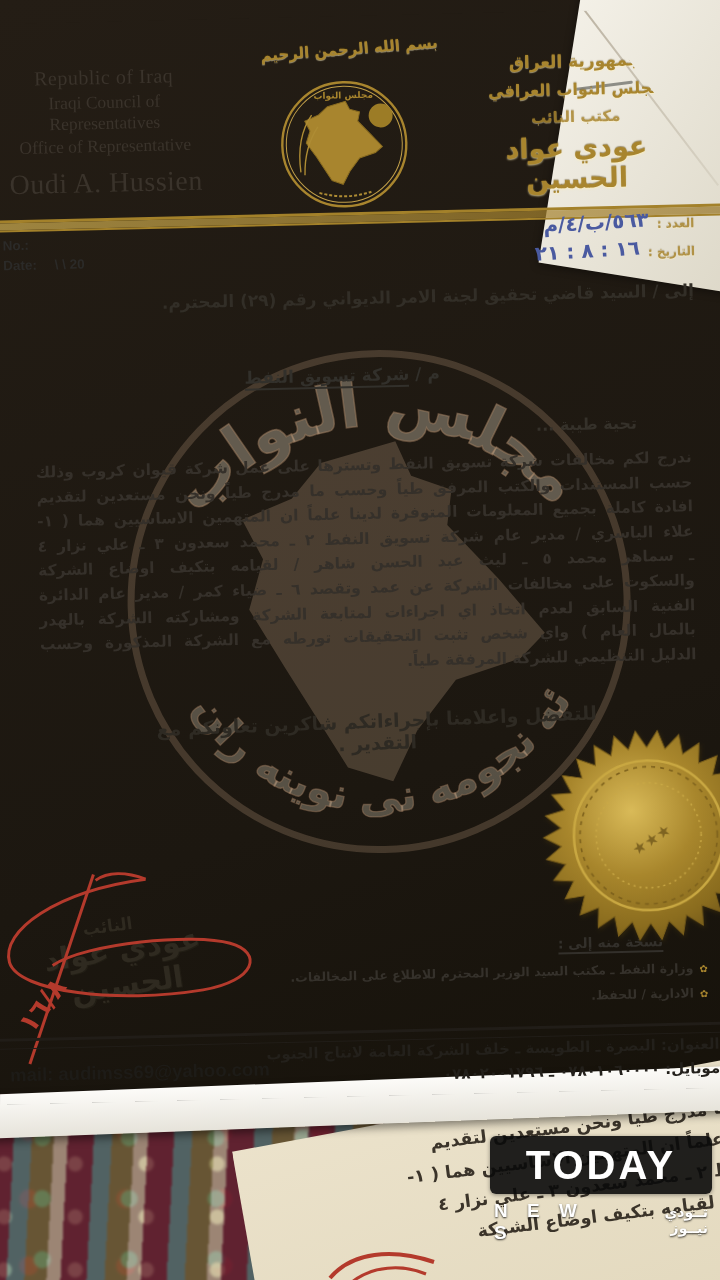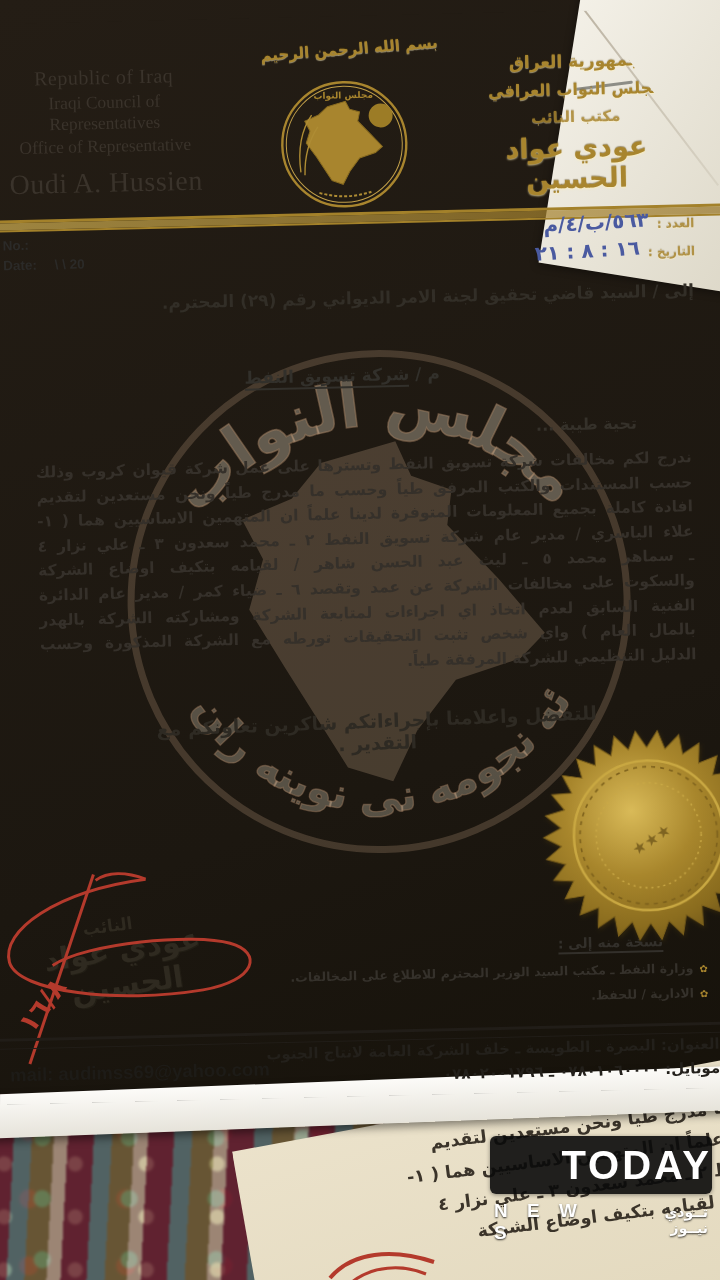--- a/index.html
+++ b/index.html
@@ -114,21 +114,21 @@
   .ft-email{left:10px;top:1040px;font-size:18.5px;font-weight:bold;color:#1d1b17;font-family:"Liberation Sans",sans-serif;}
 
   
   .wm{left:110px;top:286px;width:560px;height:600px;pointer-events:none;}
 
   
   .seal{left:548px;top:720px;width:212px;height:212px;filter:drop-shadow(1px 2px 2px rgba(80,60,10,.4));}
 
   
   .today{left:490px;top:1136px;width:222px;}
-  .today .box{background:rgba(10,10,10,.9);border-radius:6px;height:58px;display:flex;align-items:center;justify-content:flex-end;
+  .today .box{background:rgba(10,10,10,.9);border-radius:6px;height:58px;display:flex;align-items:center;justify-content:center;
       box-shadow:0 1px 4px rgba(0,0,0,.4);}
   .today .box span{color:#fff;font-family:"Liberation Sans",sans-serif;font-weight:bold;font-size:40px;letter-spacing:3px;}
   .today .row{display:flex;justify-content:space-between;align-items:baseline;margin-top:6px;padding:0 4px;}
   .today .news{color:#fff;font-family:"Liberation Sans",sans-serif;font-weight:bold;font-size:19px;letter-spacing:7px;text-shadow:0 1px 2px rgba(0,0,0,.8);}
   .today .ar{color:#fff;font-size:14px;font-weight:bold;direction:rtl;text-shadow:0 1px 2px rgba(0,0,0,.8);margin-left:20px;}
 
   .red-mark{left:322px;top:1244px;width:120px;height:40px;}
 </style>
 </head>
 <body>

